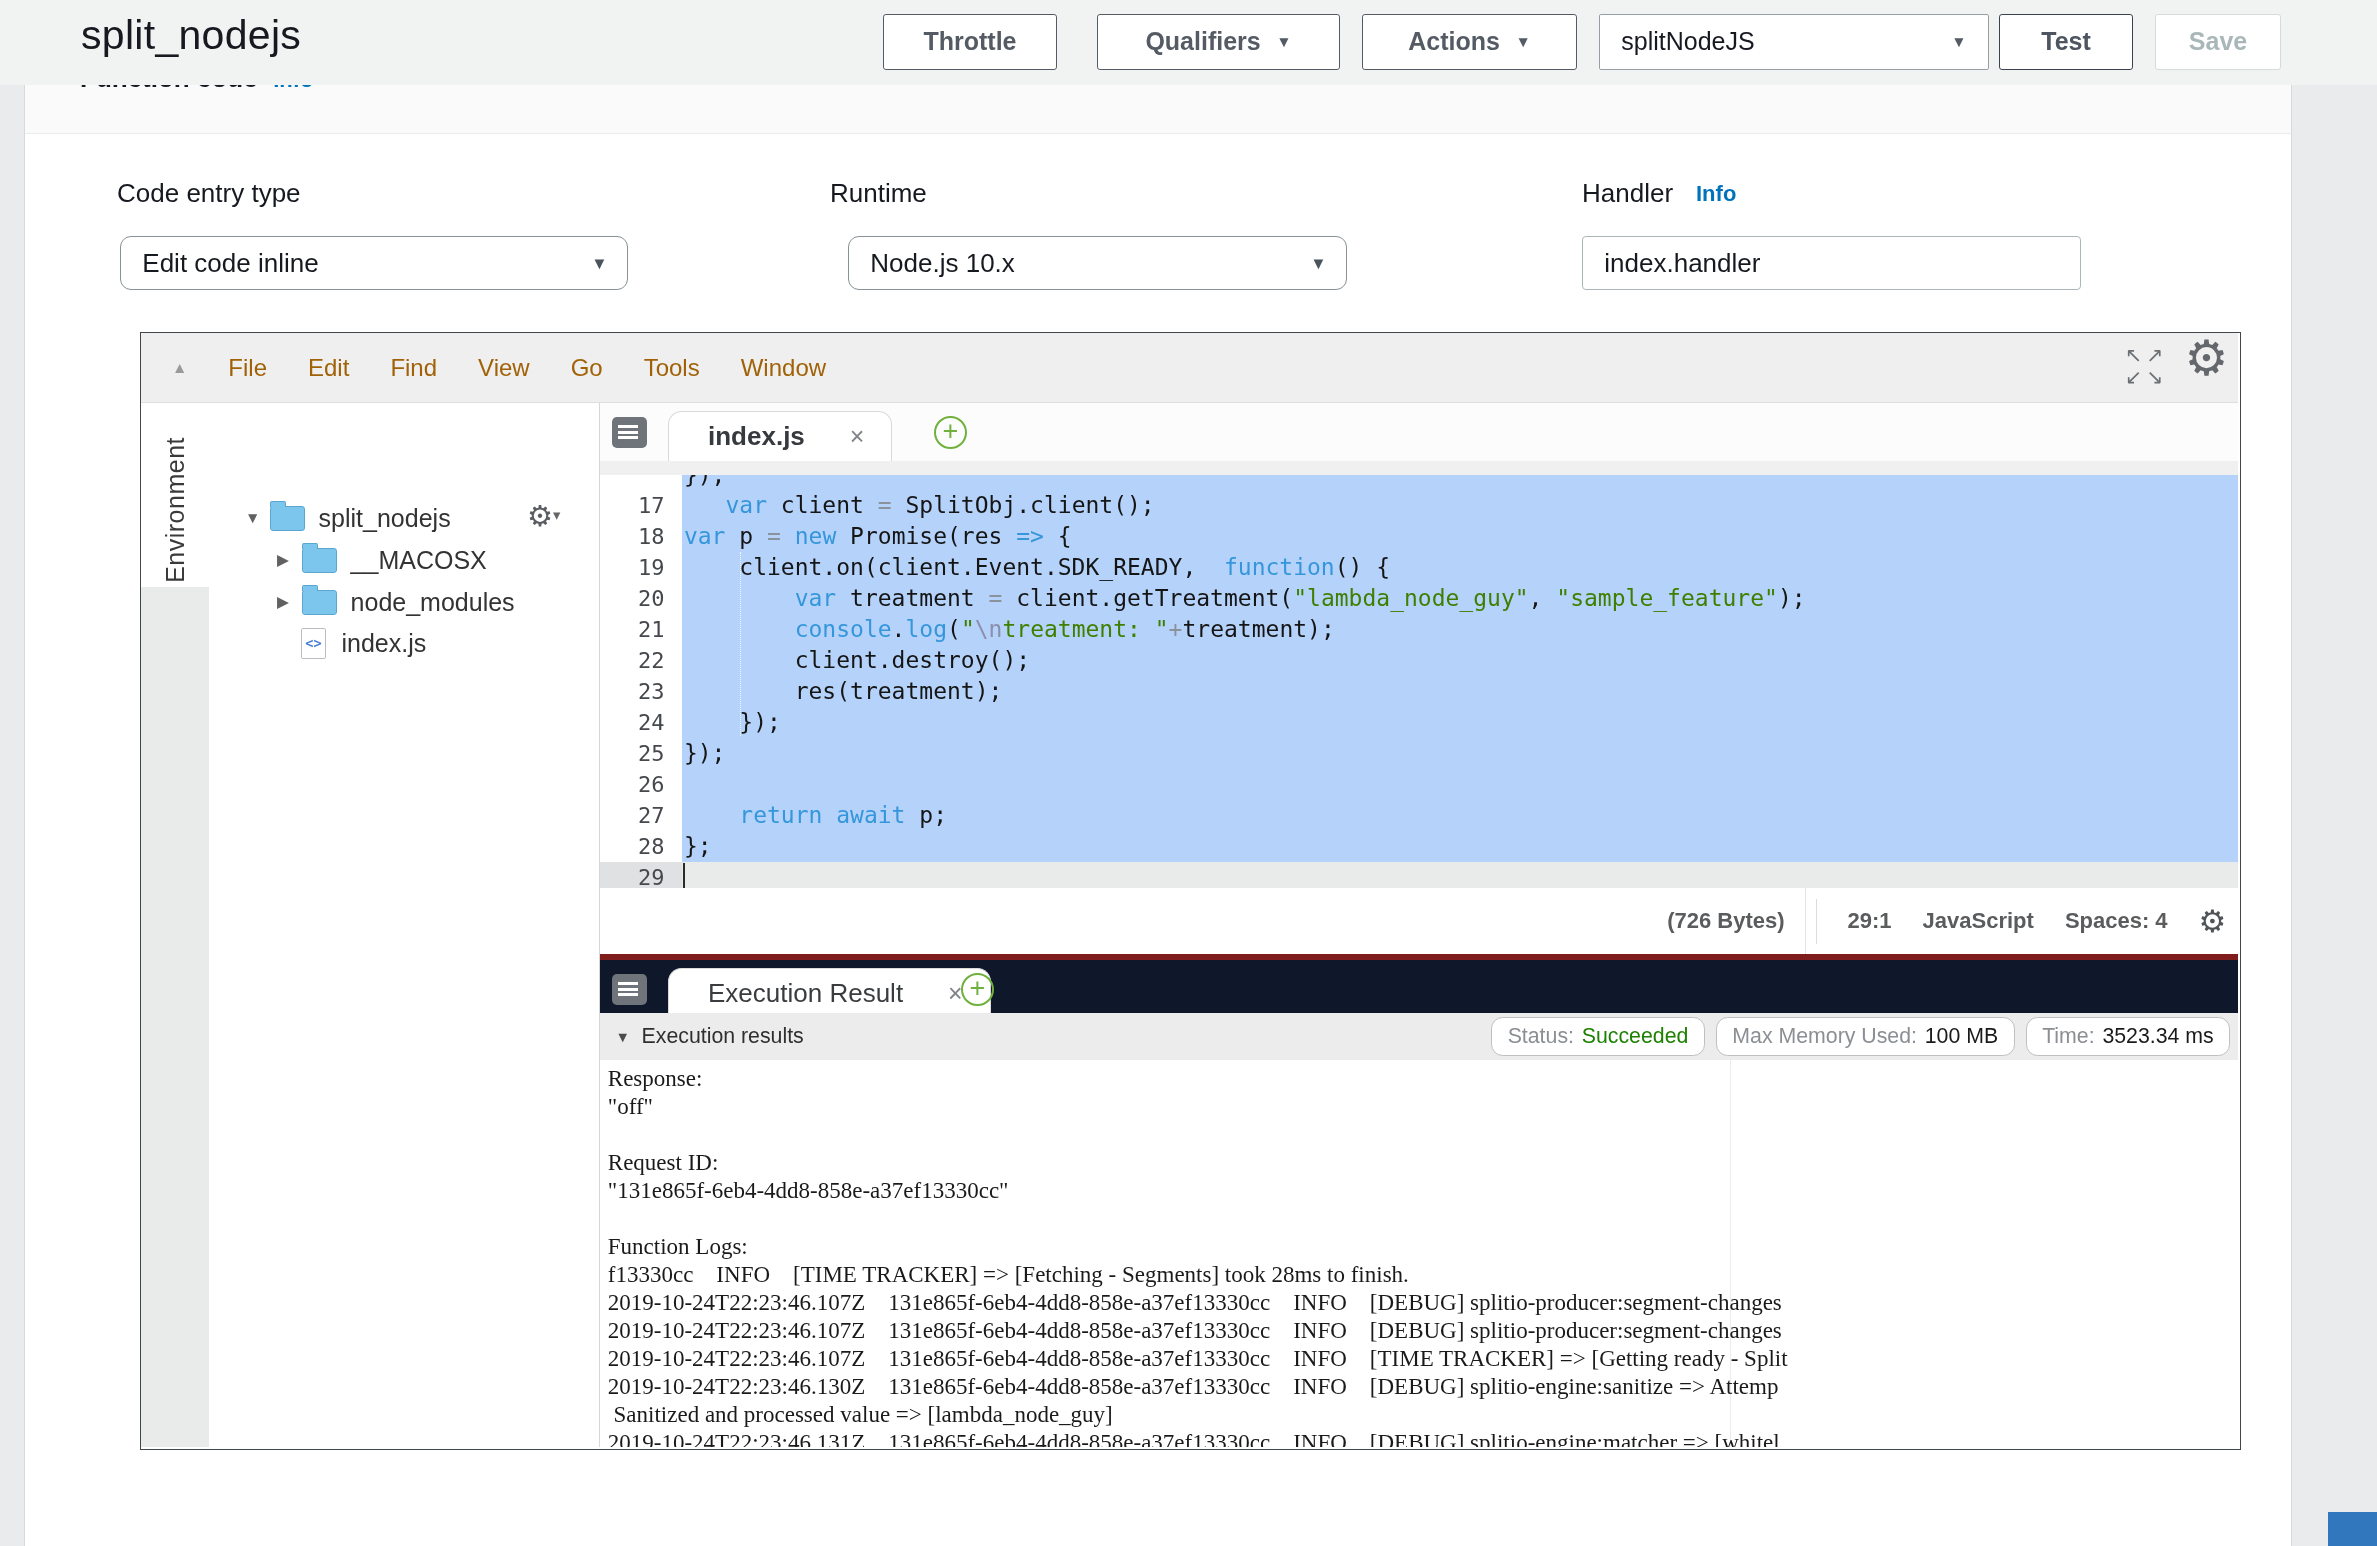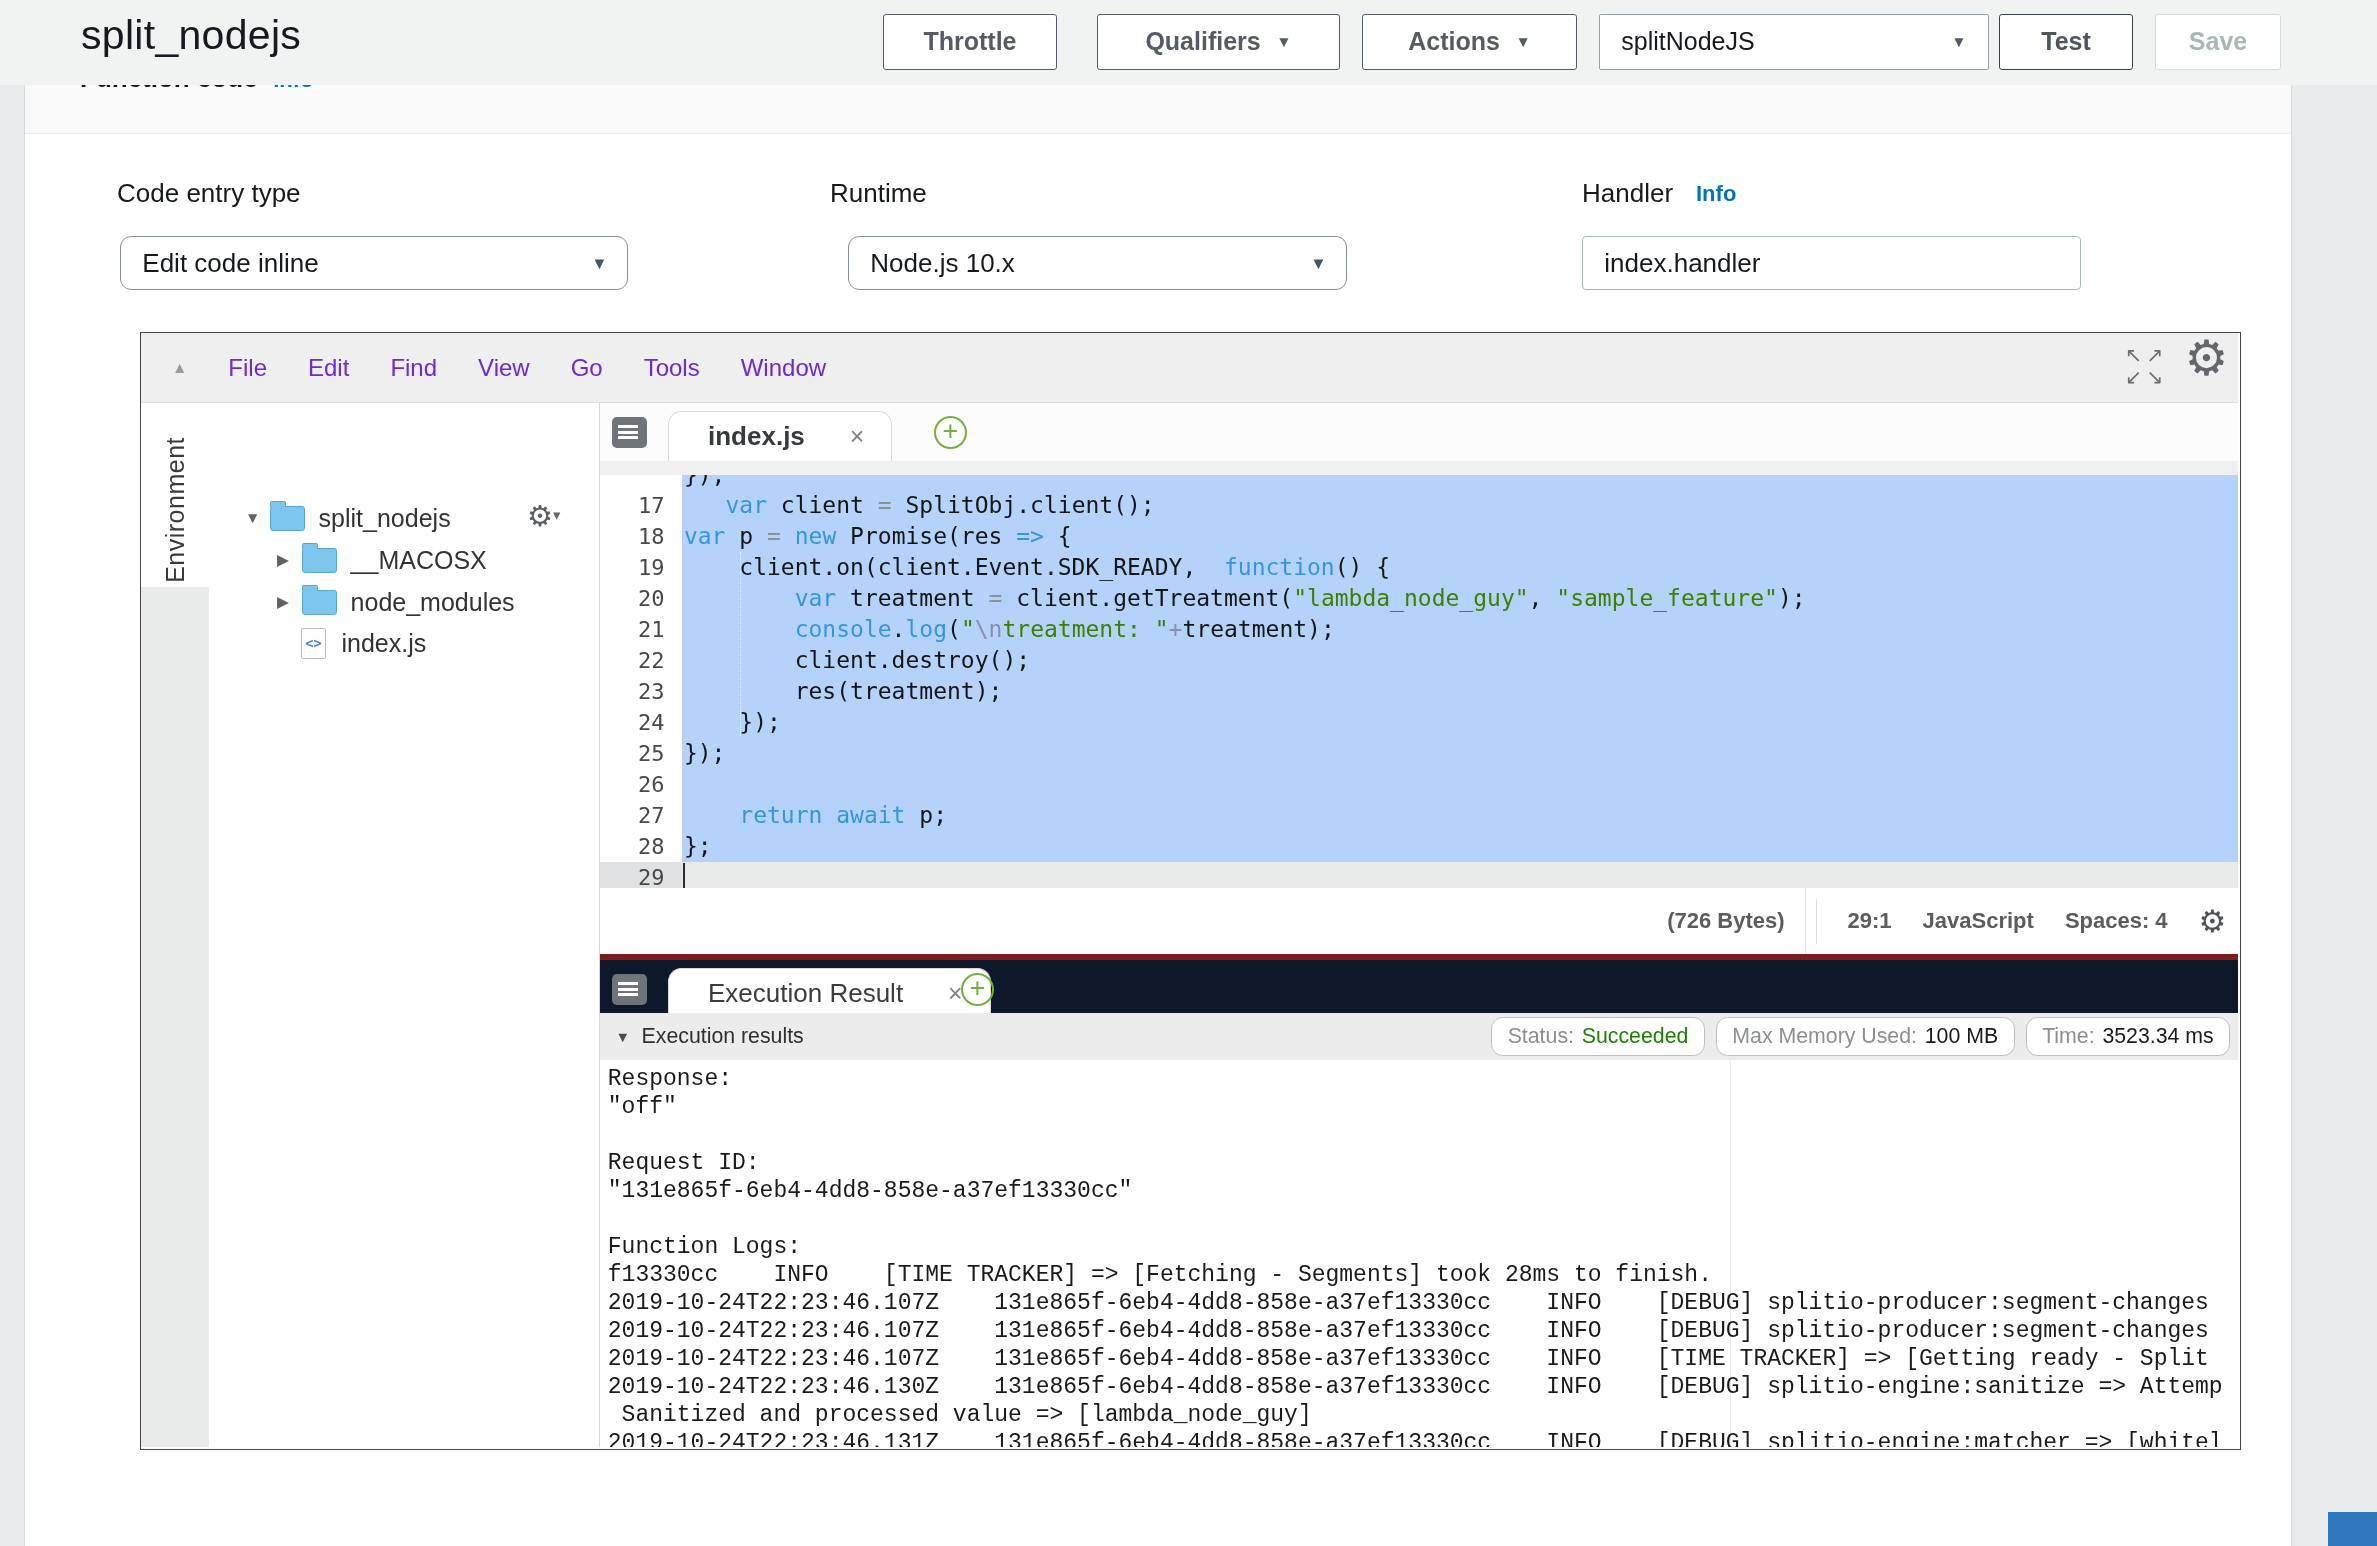--- a/index.html
+++ b/index.html
@@ -35,21 +35,21 @@
   .fselect{border:1px solid #879196;border-radius:11px;justify-content:space-between;padding-right:19.4px;cursor:pointer;}
   .fselect .cdn{font-size:16.5px;color:#4a545c;}
   .finput{border:1px solid #aab7b8;border-radius:3.9px;}
 
   
   .ide{position:absolute;left:115px;top:247px;width:2101px;height:1118px;box-sizing:border-box;
        border:1.9px solid #41464b;background:#fff;overflow:hidden;}
   .menubar{position:absolute;left:0;top:0;width:2097px;height:70px;background:#efeff0;
            border-bottom:1px solid #dfdfdf;display:flex;align-items:center;padding-left:31px;box-sizing:border-box;gap:41px;}
   .tri-up{font-size:15.5px;color:#9a9a9a;cursor:pointer;}
-  .mitem{font-size:24px;color:#6d28d9;cursor:pointer;}
+  .mitem{font-size:24px;color:#a16207;cursor:pointer;}
   .expand-ic{position:absolute;right:68px;top:11.6px;width:45px;height:45px;display:grid;
              grid-template-columns:21.3px 21.3px;line-height:21.3px;font-size:20.4px;color:#6b7075;cursor:pointer;}
   .gear-lg{position:absolute;right:9.7px;top:-2.9px;font-size:49px;color:#64686c;cursor:pointer;}
 
   
   .env-gray{position:absolute;left:0;top:254px;width:68px;height:860px;background:#e9eaea;}
   .envwrap{position:absolute;left:0;top:70px;width:68px;height:213px;display:flex;align-items:center;justify-content:center;cursor:pointer;}
   .envlabel{writing-mode:vertical-rl;transform:rotate(180deg);font-size:25px;color:#3a3a3a;letter-spacing:0.5px;}
   .treepanel{position:absolute;left:68px;top:70px;width:390px;height:1044px;background:#fff;}
   .vline{position:absolute;left:458px;top:70px;width:1px;height:1044px;background:#d6d6d6;}
@@ -111,21 +111,21 @@
   .ccaret{font-size:14.6px;color:#4c4c4c;margin-left:15.5px;cursor:pointer;}
   .cheadlab{font-size:21.3px;color:#2f2f2f;margin-left:11.6px;cursor:pointer;}
   .badges{margin-left:auto;margin-right:7.8px;display:flex;gap:11px;}
   .badge{background:#fff;border:1px solid #bfbfbf;border-radius:11.6px;height:39px;box-sizing:border-box;
          padding:0 15.5px;display:flex;align-items:center;gap:7.8px;font-size:21.3px;white-space:nowrap;}
   .blabel{color:#8b8f93;}
   .bval{color:#1a1a1a;}
   .bval-green{color:#1d8102;}
   .logwrap{position:absolute;left:459px;top:727px;width:1638px;height:387px;background:#fff;overflow:hidden;}
   .cmargin{position:absolute;left:1130px;top:0;width:1px;height:387px;background:#ececec;}
-  .logpre{position:relative;margin:0;padding:4.9px 0 0 7.8px;font-family:Liberation Mono, monospace;
+  .logpre{position:relative;margin:0;padding:4.9px 0 0 7.8px;font-family:Liberation Serif, serif;
           font-size:23px;color:#1a1a1a;}
   .logline{height:28px;line-height:28px;white-space:pre;}
 
   .bluebox{position:absolute;left:2328px;top:1512px;width:49px;height:35px;background:#3177bd;cursor:pointer;}
 </style>
 </head>
 <body>
 
 <div class="page">
 

